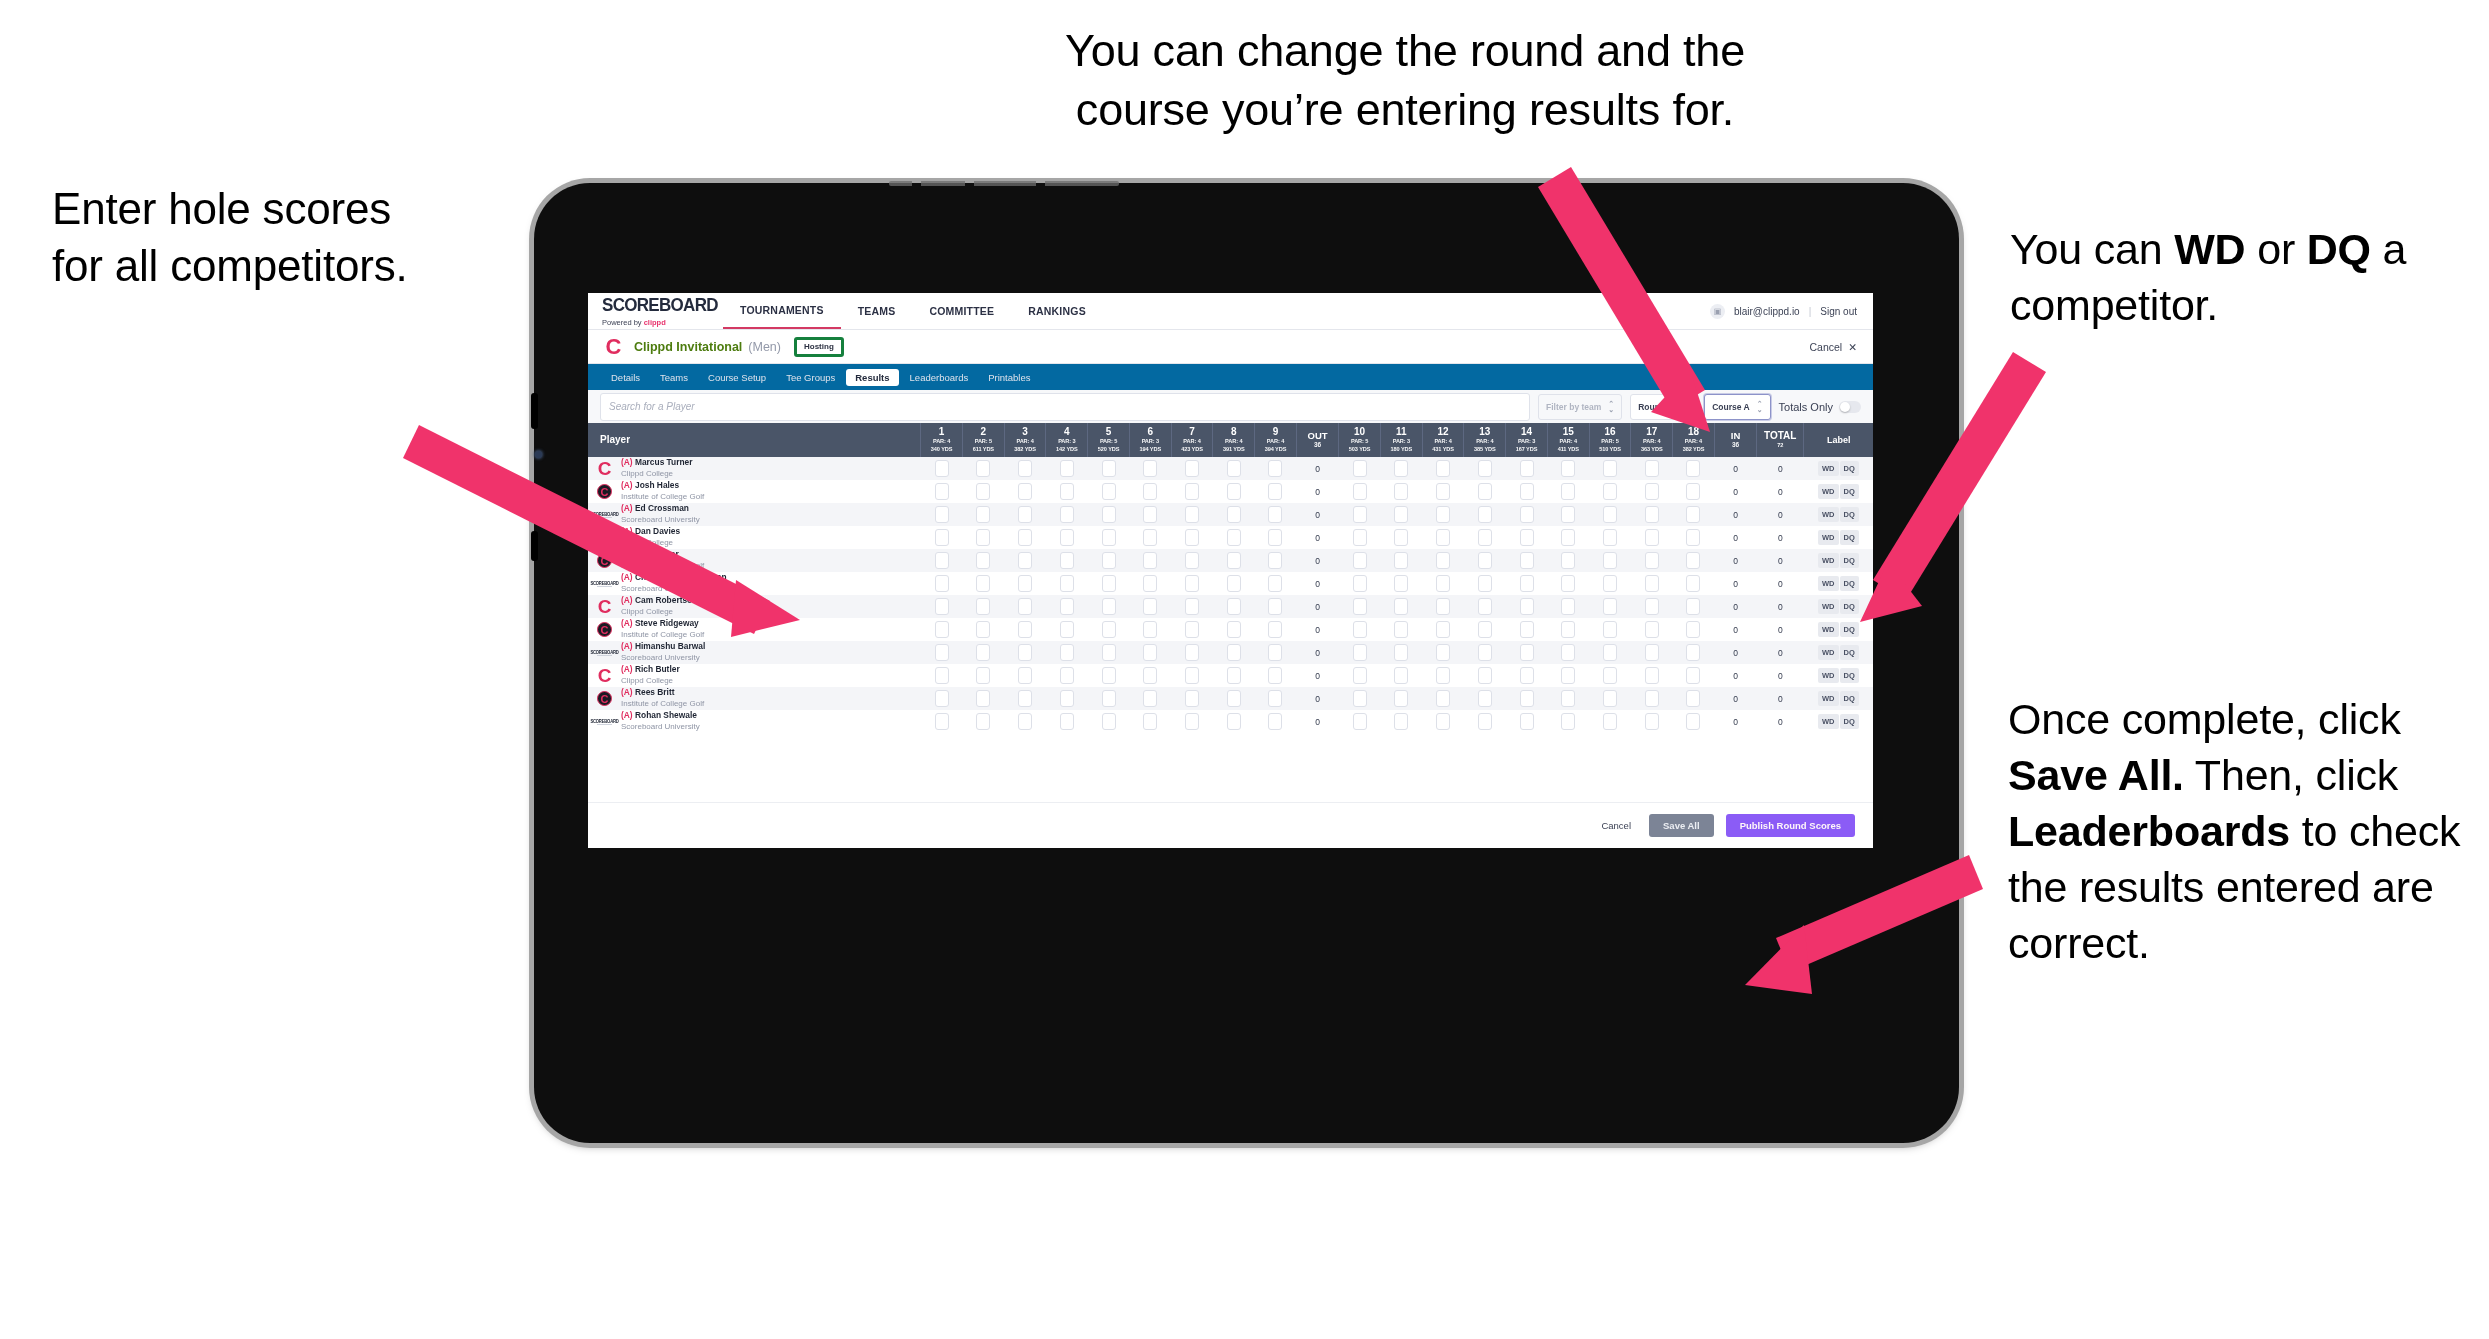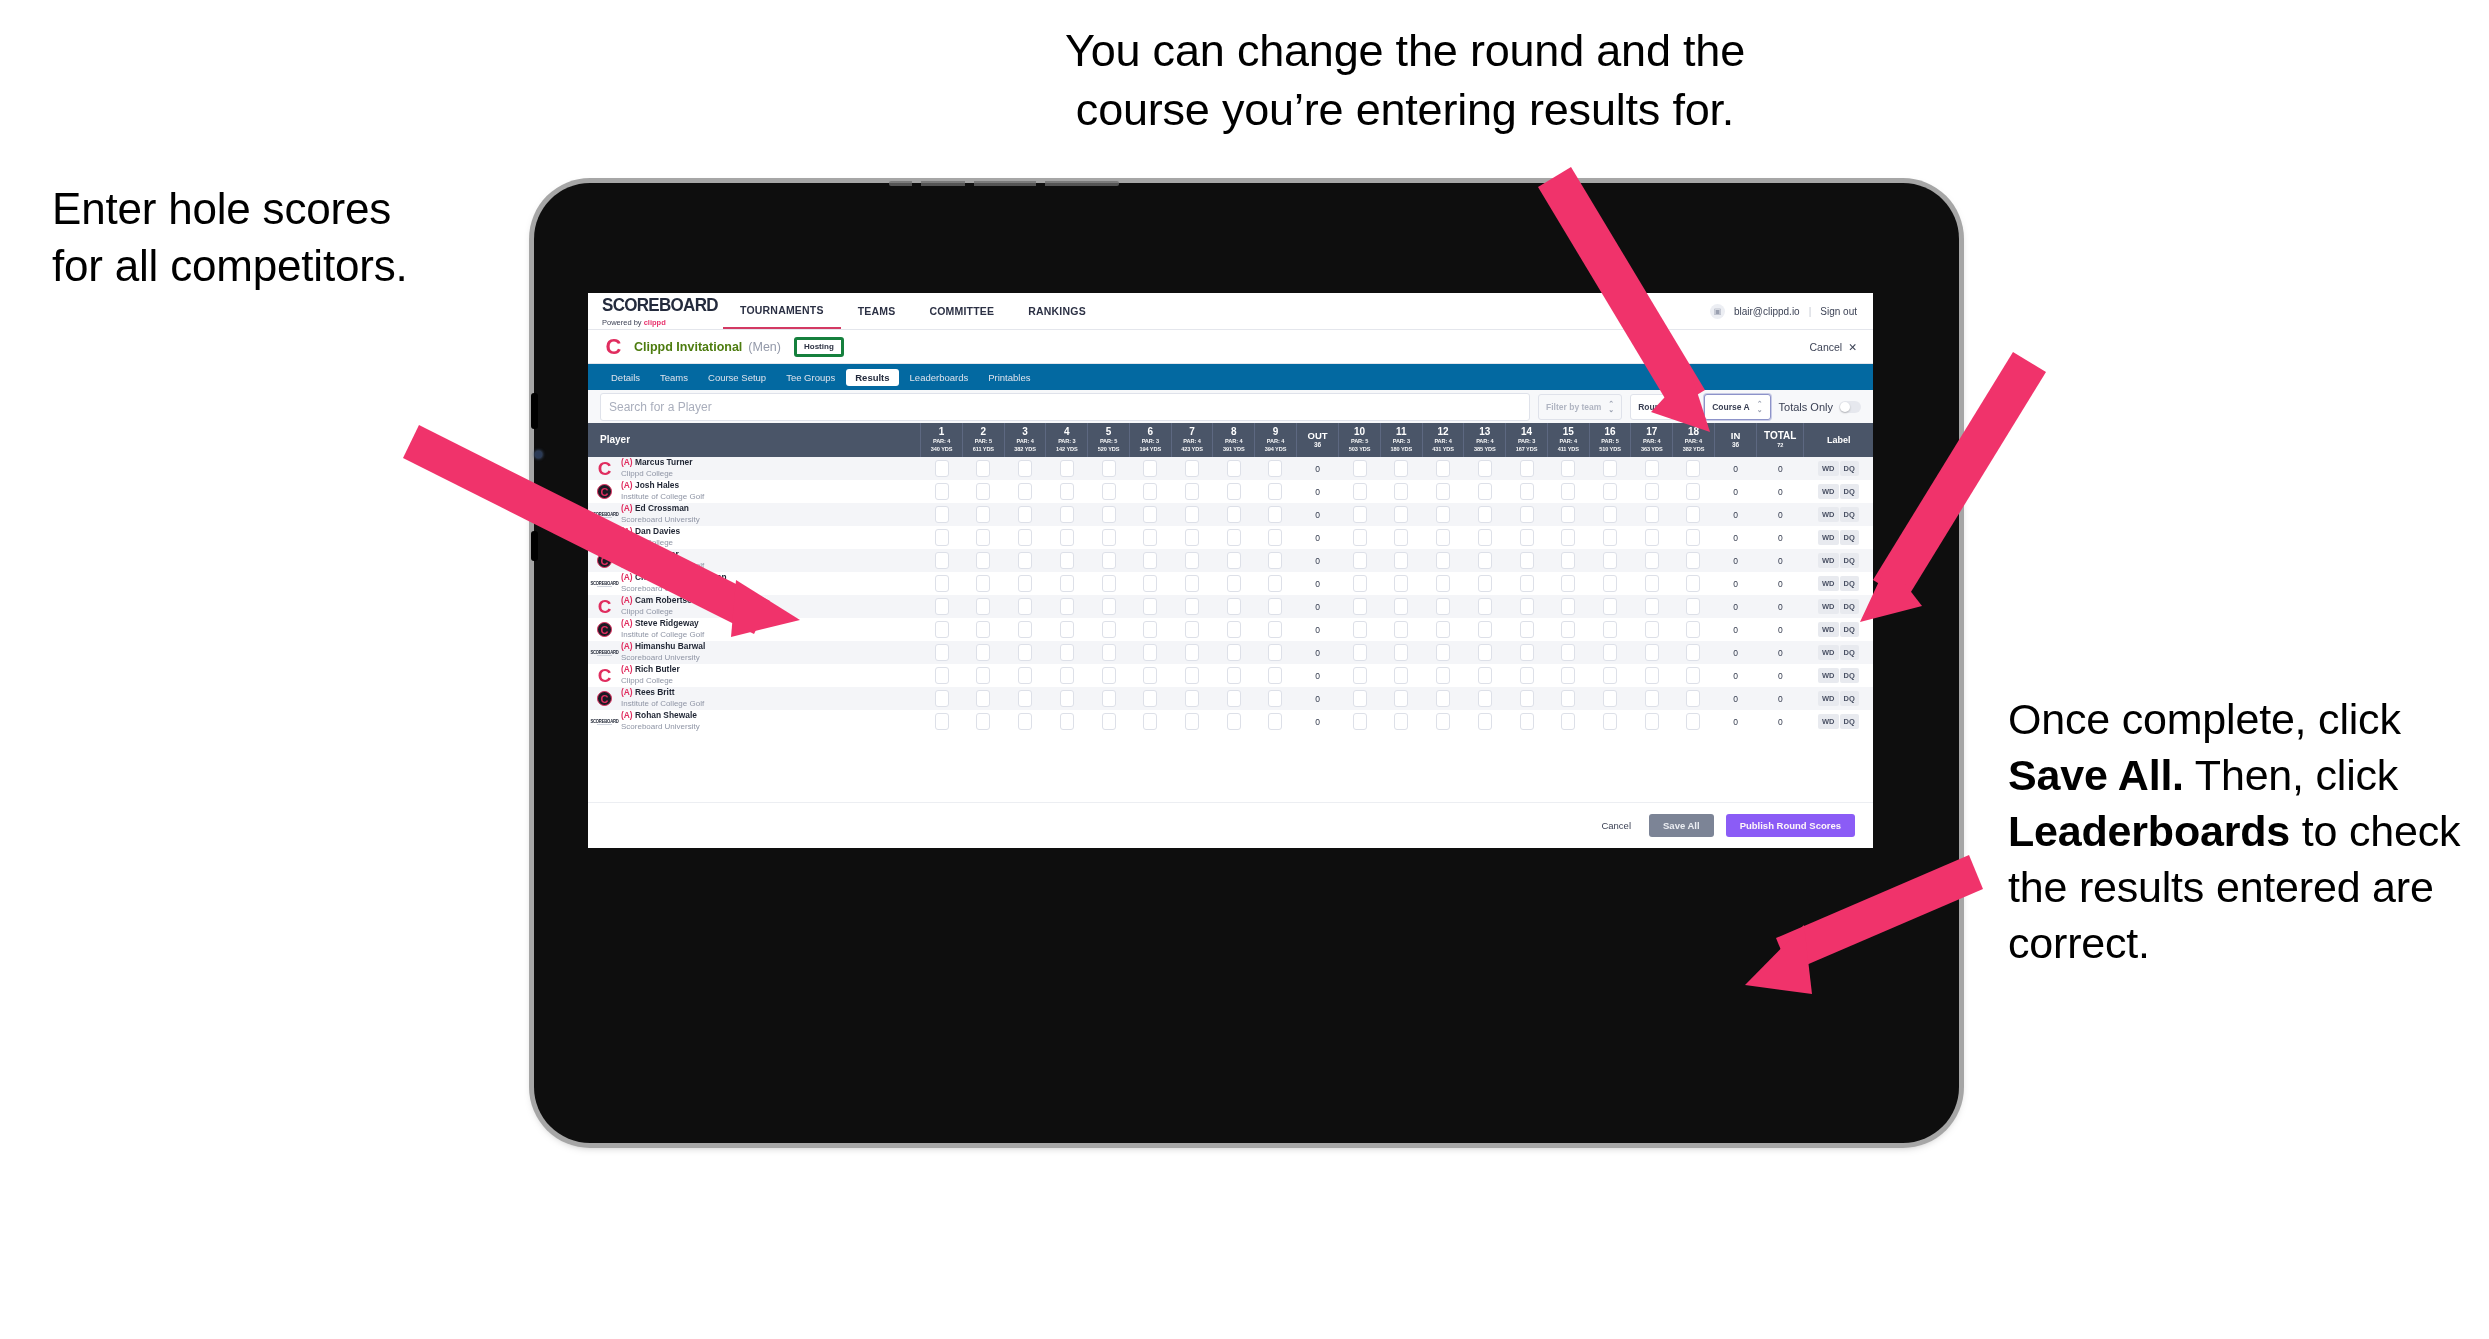--- a/index.html
+++ b/index.html
@@ -85,21 +85,21 @@
   .cancel-x { margin-left: auto; display: flex; align-items: center; gap: 6px; font-size: 10.5px; color: #3d4356; cursor: pointer; }
 
   
   .subtabs { height: 26px; background: #0369a1; display: flex; align-items: center; padding: 0 14px; gap: 2px; }
   .subtab { font-size: 9.5px; color: #dfe3ec; padding: 3px 9px; border-radius: 3px; cursor: pointer; }
   .subtab.active { background: #fff; color: #242b3d; font-weight: 600; }
 
   
   .filterrow { height: 33px; background: #f7f8fa; display: flex; align-items: center; padding: 0 12px; gap: 8px; }
   .search-box { flex: 1; height: 28px; background: #fff; border: 1px solid #dfe2ea; border-radius: 3px;
-                display: flex; align-items: center; padding: 0 8px; font-size: 12px; color: #a9aebc; }
+                display: flex; align-items: center; padding: 0 8px; font-size: 10px; color: #a9aebc; font-style: italic; }
   .sel { height: 19px; border: 1px solid #dfe2ea; border-radius: 3px; background: #fff;
          display: flex; align-items: center; padding: 12px 7px; font-size: 8.5px; color: #3a4054;
          min-width: 66px; justify-content: space-between; gap: 7px; cursor: pointer; font-weight: bold; }
   .sel.ghost { color: #b0b5c2; background: #f7f8fa; }
   .sel.focus { border-color: #8d93c9; box-shadow: 0 0 0 1px #c9cce6; }
   .caret { font-size: 7px; color: #9aa0b0; line-height: 6px; }
   .totals-wrap { display: flex; align-items: center; gap: 6px; font-size: 11px; color: #3a4054; }
   .toggle { width: 22px; height: 12px; border-radius: 6px; background: #e6e8ee; position: relative; cursor: pointer; }
   .toggle::after { content: ""; position: absolute; left: 1px; top: 1px; width: 10px; height: 10px;
                    border-radius: 50%; background: #fff; box-shadow: 0 1px 2px rgba(0,0,0,.25); }
@@ -154,20 +154,21 @@
 </style>
 </head>
 <body>
 
 <div id="stage">
 
   <div class="anno" id="anno-top">You can change the round and the
 course you’re entering results for.</div>
   <div class="anno" id="anno-left">Enter hole scores for all competitors.</div>
 
+  <div class="anno" id="anno-wddq"><span>You can </span><b>WD</b><span> or </span><b>DQ</b><span> a competitor.</span></div>
 
   <div class="anno" id="anno-save"><span>Once complete, click </span><b>Save All.</b><span> Then, click </span><b>Leaderboards</b><span> to check the results entered are correct.</span></div>
 
   <div id="tablet">
     <div id="top-speaker"></div>
     <div class="side-btn" id="btn-a"></div>
     <div id="cam-dot"></div>
     <div class="side-btn" id="btn-b"></div>
     <div class="side-btn" id="btn-c"></div>
 

